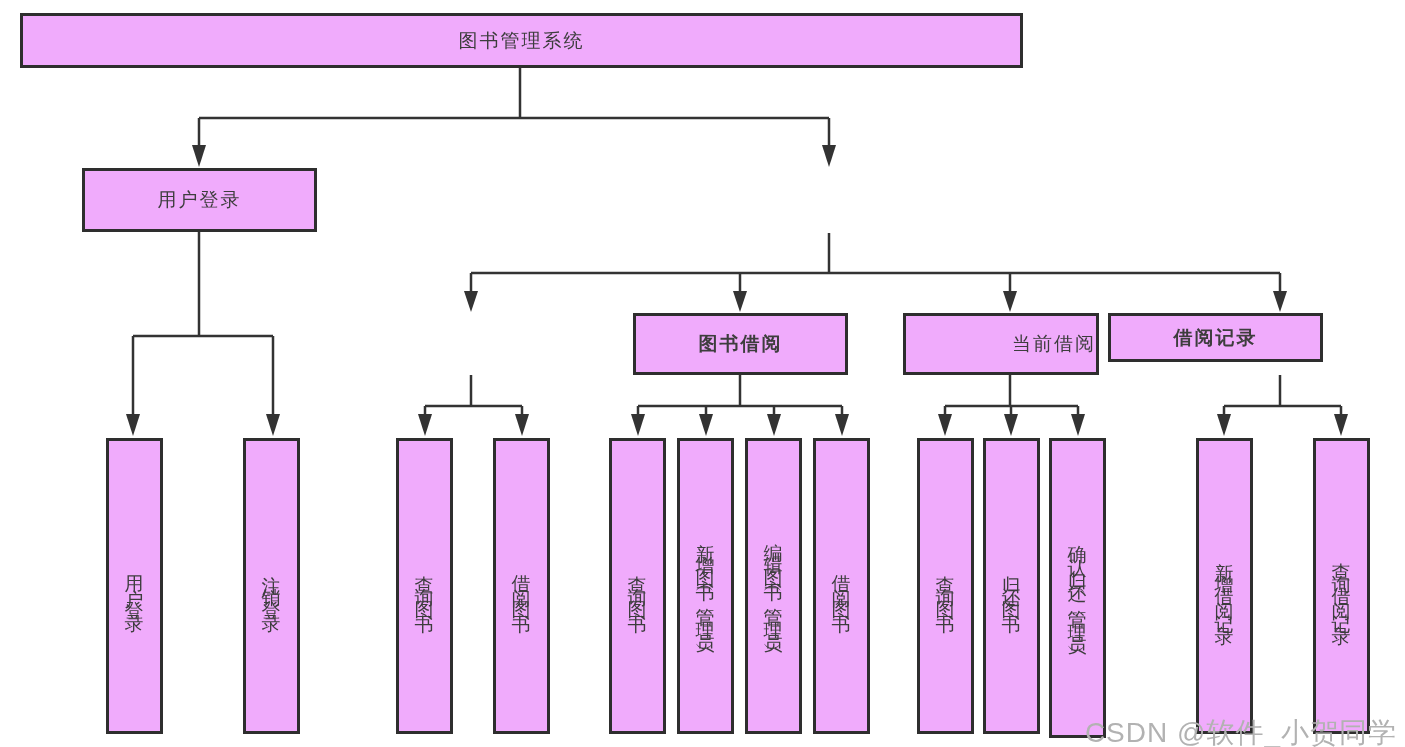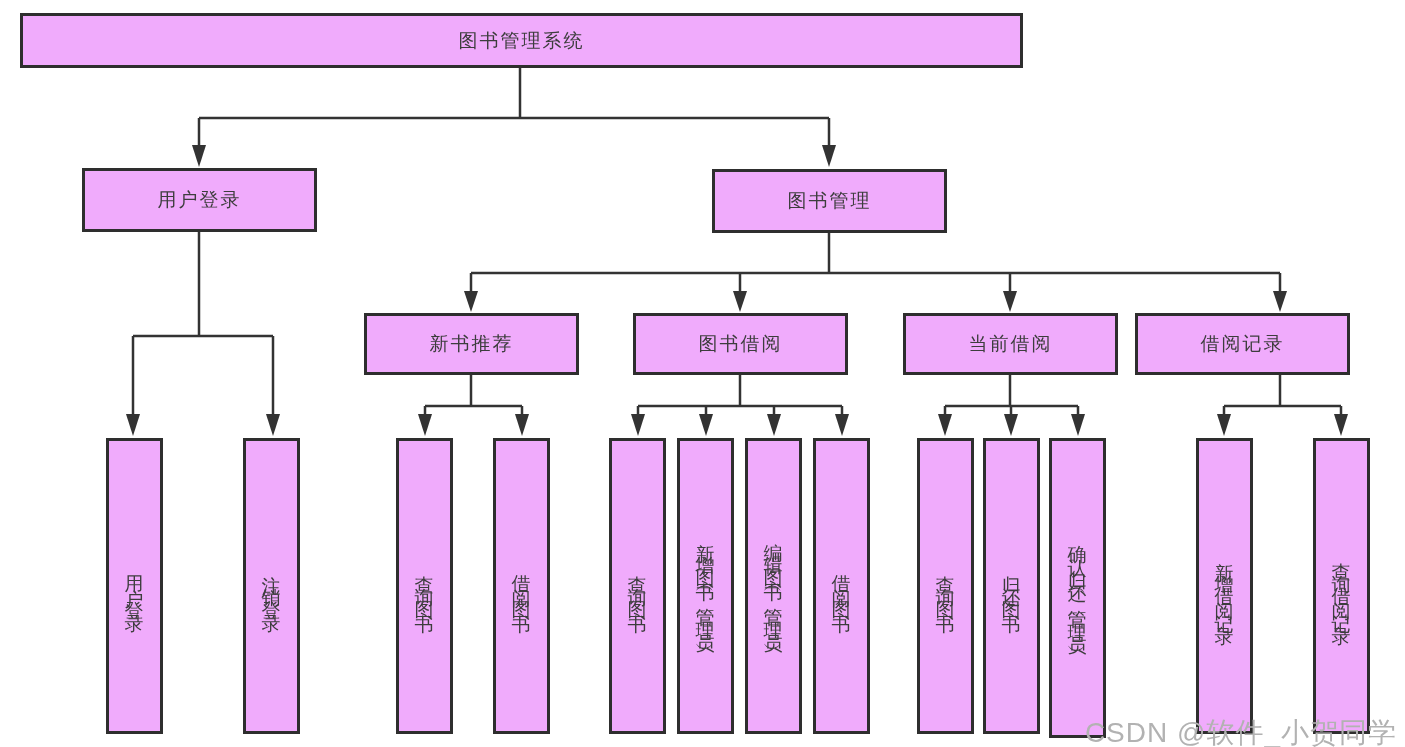--- a/index.html
+++ b/index.html
@@ -129,34 +129,28 @@
     </g>
   </svg>
 
   <div class="box h-box" style="left:20px; top:13px; width:1003px; height:55px;">
     <span>图书管理系统</span>
   </div>
 
   <div class="box h-box" style="left:82px; top:168px; width:235px; height:64px;">
     <span>用户登录</span>
   </div>
-  <div class="box h-box" style="left:712px; top:169px; width:235px; height:64px;">
-    <span>图书管理</span>
-  </div>
 
-  <div class="box h-box" style="left:364px; top:313px; width:215px; height:62px;">
-    <span>新书推荐</span>
-  </div>
-  <div class="box h-box" style="left:633px; top:313px; width:215px; height:62px;">
+  <div class="box h-box" style="left:633px; top:313px; width:215px; height:62px;font-weight:bold;">
     <span>图书借阅</span>
   </div>
-  <div class="box h-box" style="left:903px; top:313px; width:215px; height:62px;">
+  <div class="box h-box" style="left:903px; top:313px; width:196px; height:62px;justify-content:flex-end;">
     <span>当前借阅</span>
   </div>
-  <div class="box h-box" style="left:1135px; top:313px; width:215px; height:62px;">
+  <div class="box h-box" style="left:1108px; top:313px; width:215px; height:49px;font-weight:bold;">
     <span>借阅记录</span>
   </div>
 
   <div class="box v-box" style="left:106px; top:438px; height:296px;">
     <span class="vtext">用户登录</span>
   </div>
   <div class="box v-box" style="left:243px; top:438px; height:296px;">
     <span class="vtext">注销登录</span>
   </div>
 

